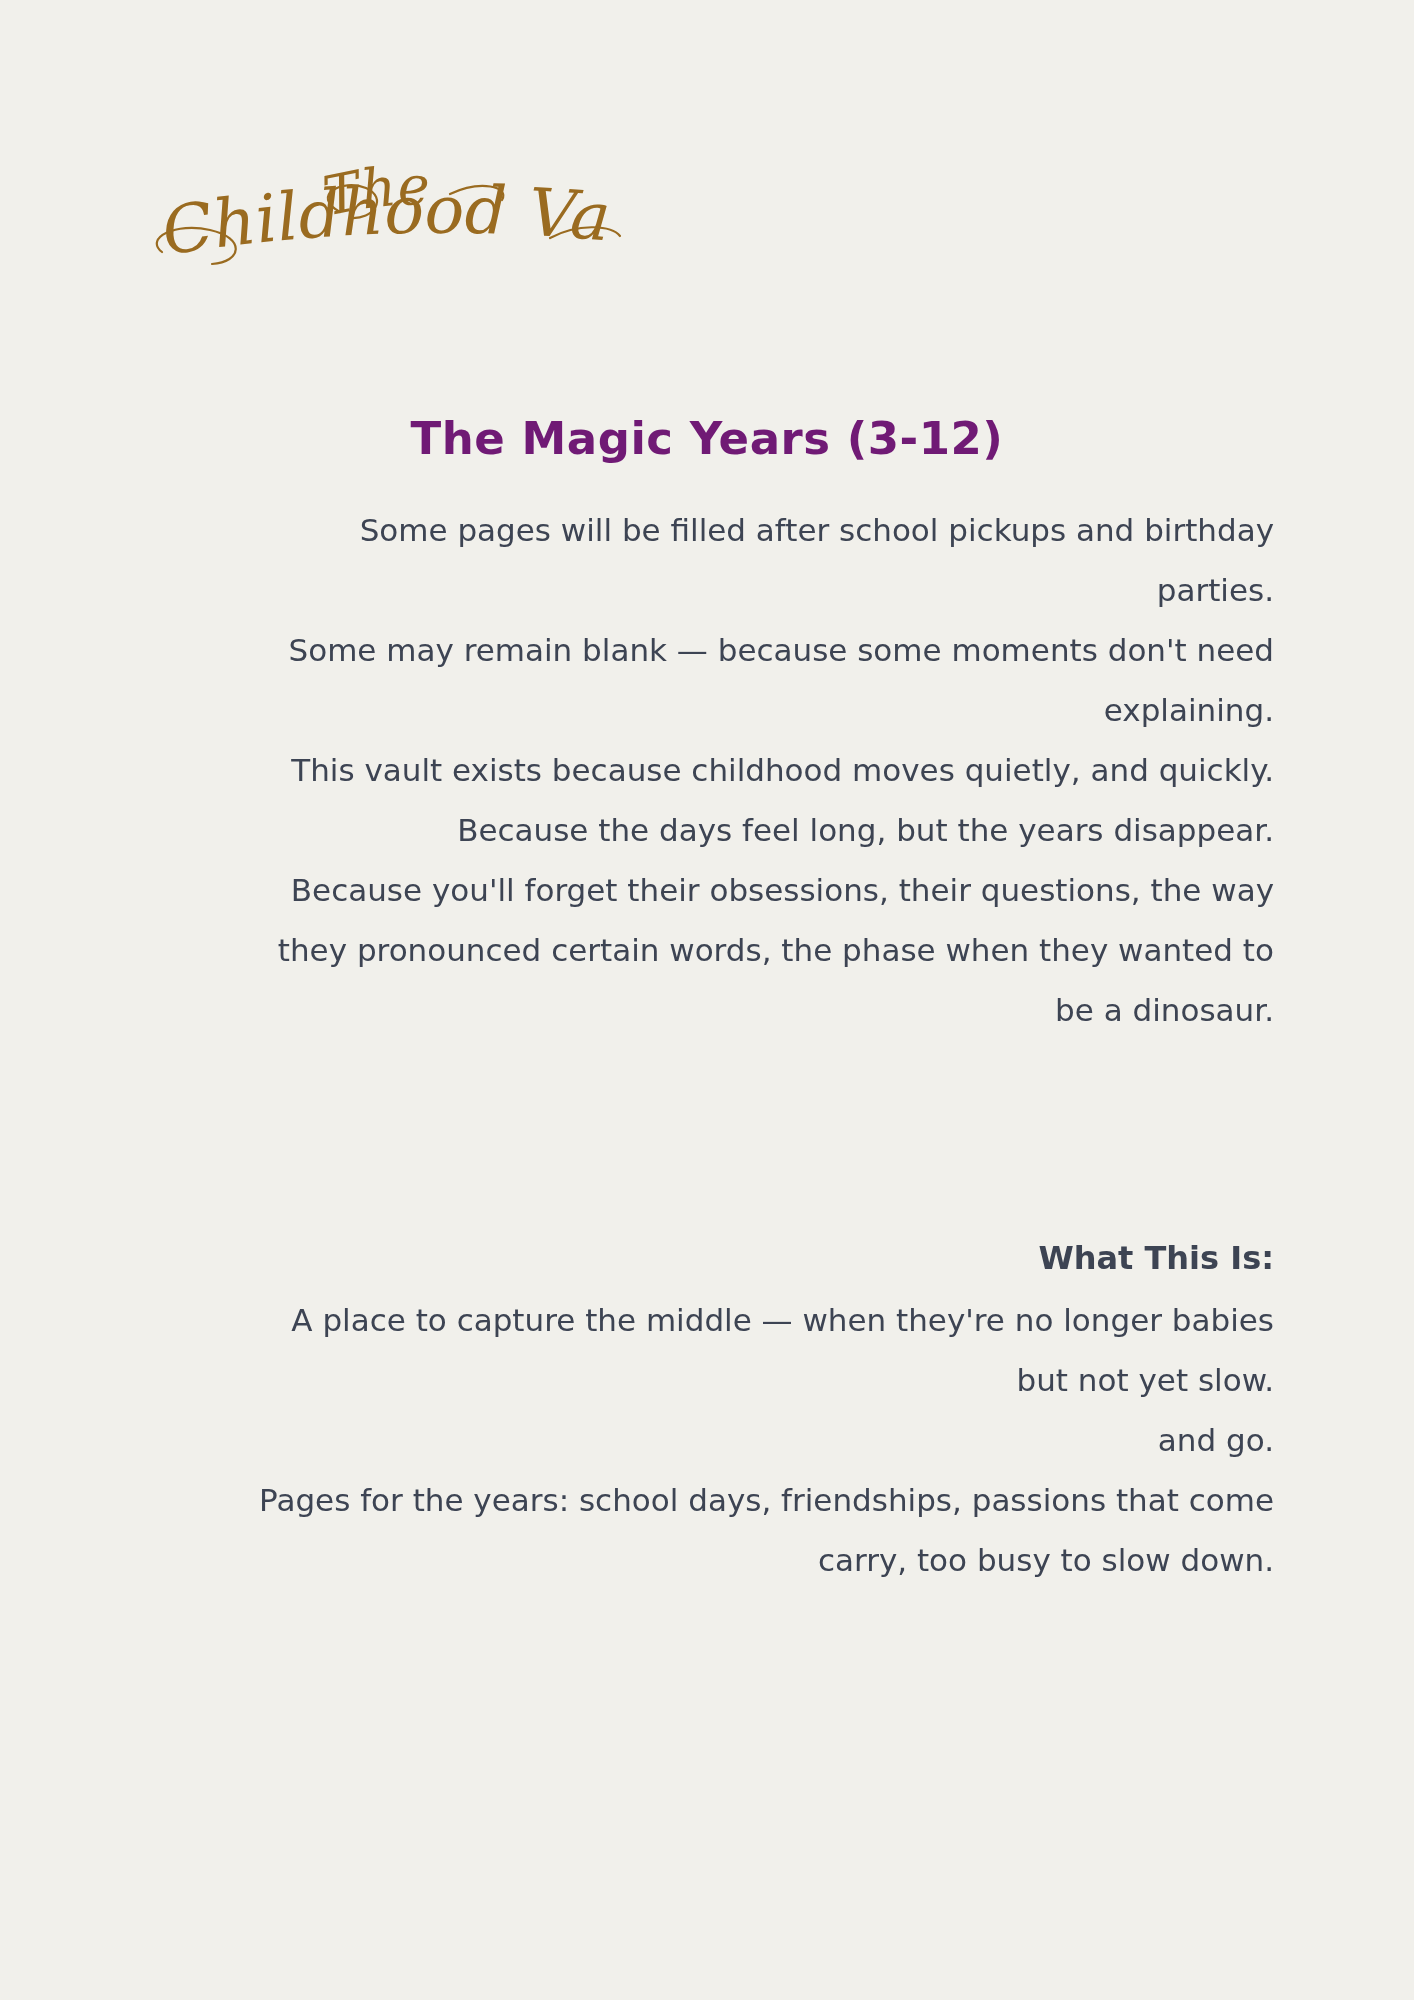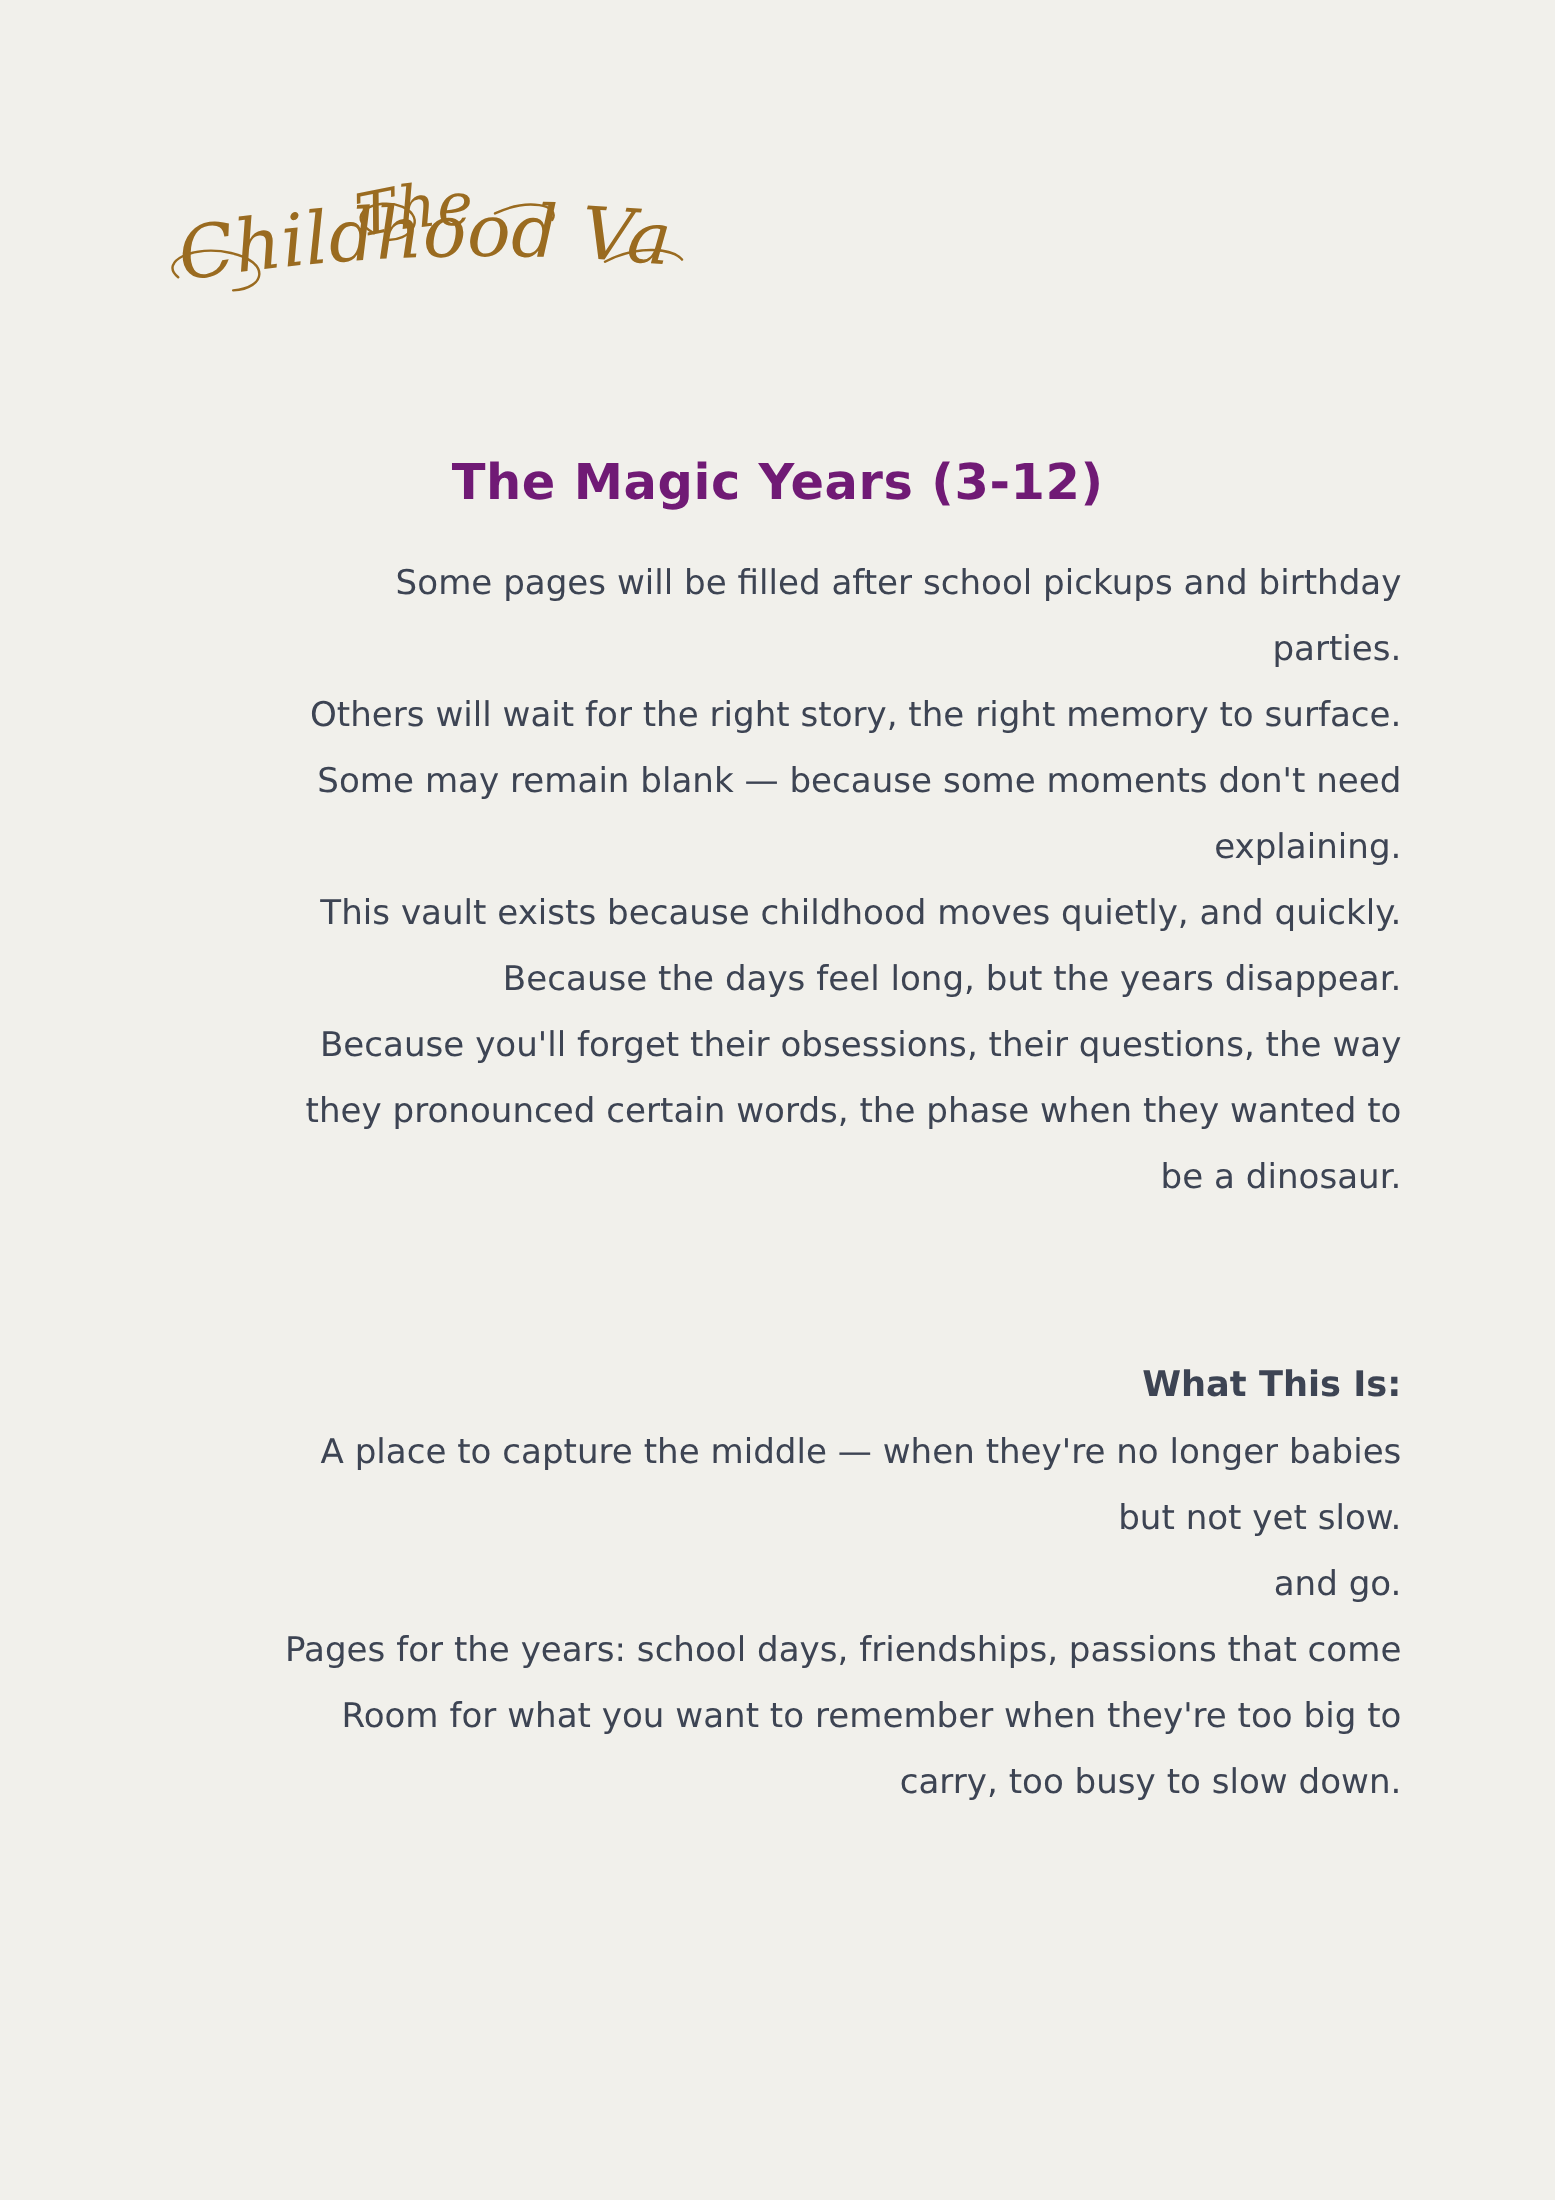--- a/index.html
+++ b/index.html
@@ -112,33 +112,31 @@
         <textPath href="#arc-main" startOffset="6">Childhood Vault</textPath>
       </text>
     </svg>
   </div>
 
   <h1 class="title">The Magic Years (3-12)</h1>
 
   <div class="body-block" id="block-intro">
     <span class="body-line">Some pages will be filled after school pickups and birthday</span>
     <span class="body-line">parties.</span>
-    <span class="body-line">Others will wait for the right story, the right memory to surface.</span>
     <span class="body-line">Some may remain blank — because some moments don't need</span>
     <span class="body-line">explaining.</span>
     <span class="body-line">This vault exists because childhood moves quietly, and quickly.</span>
     <span class="body-line">Because the days feel long, but the years disappear.</span>
     <span class="body-line">Because you'll forget their obsessions, their questions, the way</span>
     <span class="body-line">they pronounced certain words, the phase when they wanted to</span>
     <span class="body-line">be a dinosaur.</span>
   </div>
 
   <div class="body-block" id="block-what">
     <span class="section-heading">What This Is:</span>
     <span class="body-line">A place to capture the middle — when they're no longer babies</span>
     <span class="body-line">but not yet slow.</span>
     <span class="body-line">and go.</span>
     <span class="body-line">Pages for the years: school days, friendships, passions that come</span>
-    <span class="body-line">Room for what you want to remember when they're too big to</span>
     <span class="body-line">carry, too busy to slow down.</span>
   </div>
 
 </div>
 
 </body></html>

